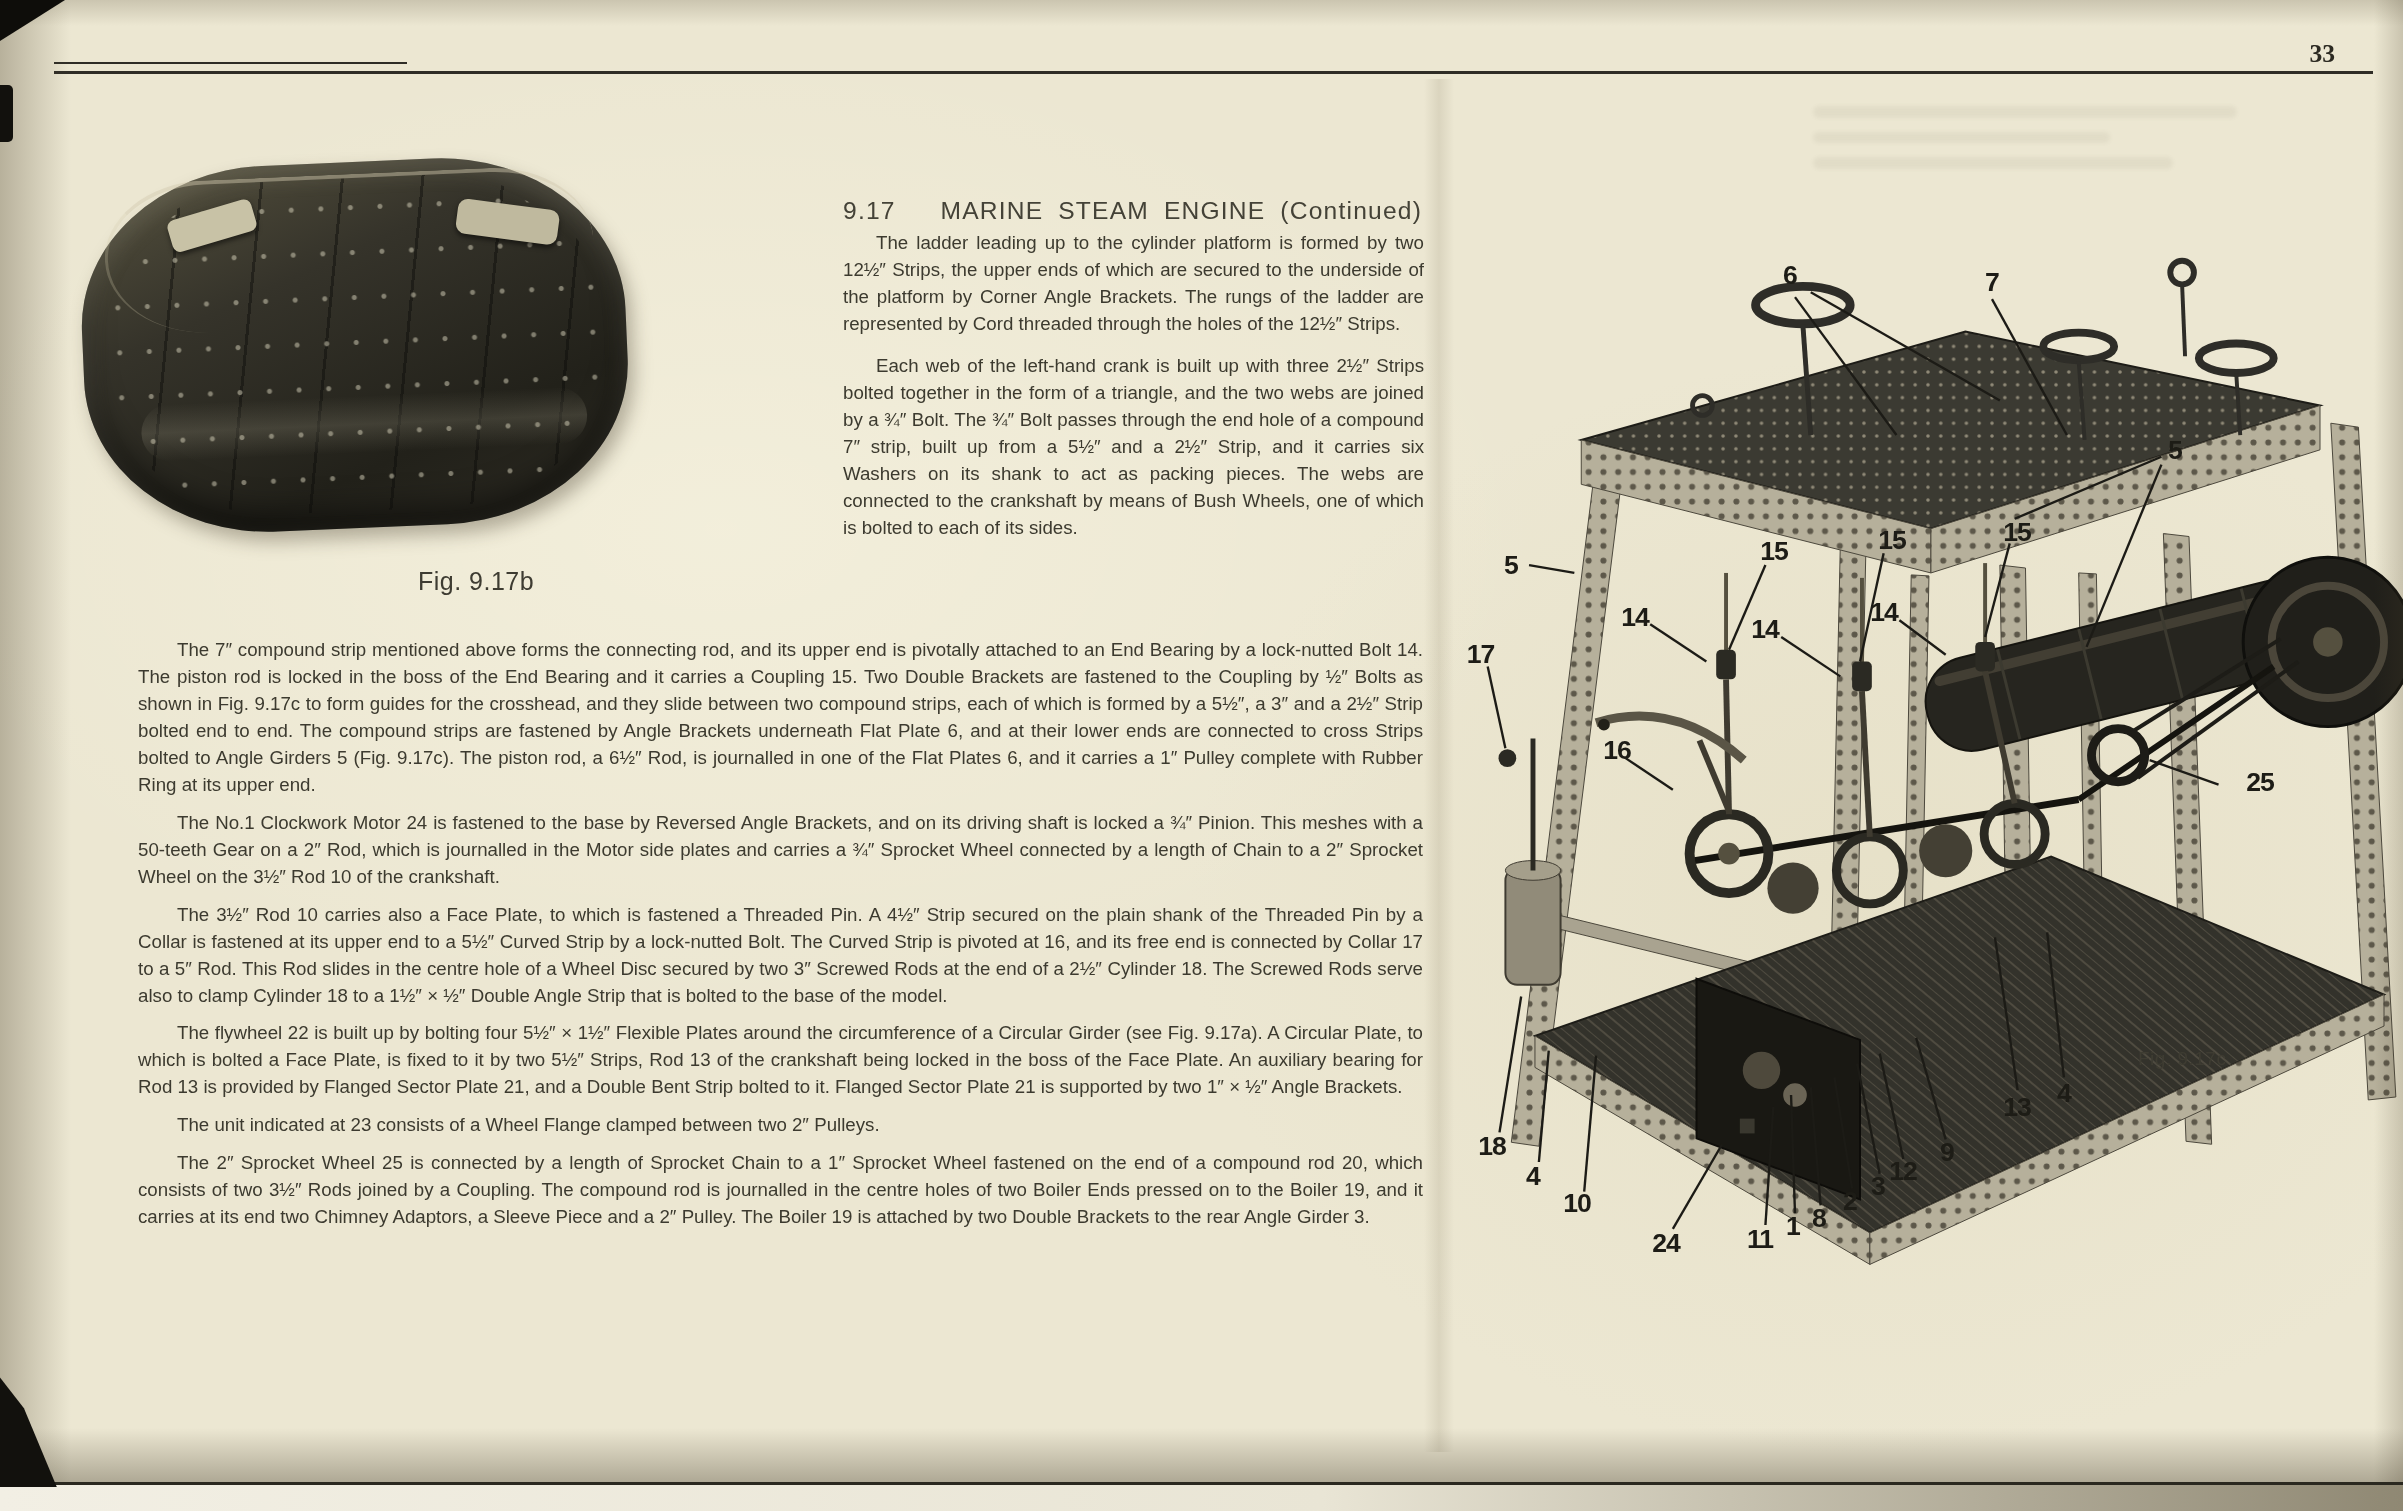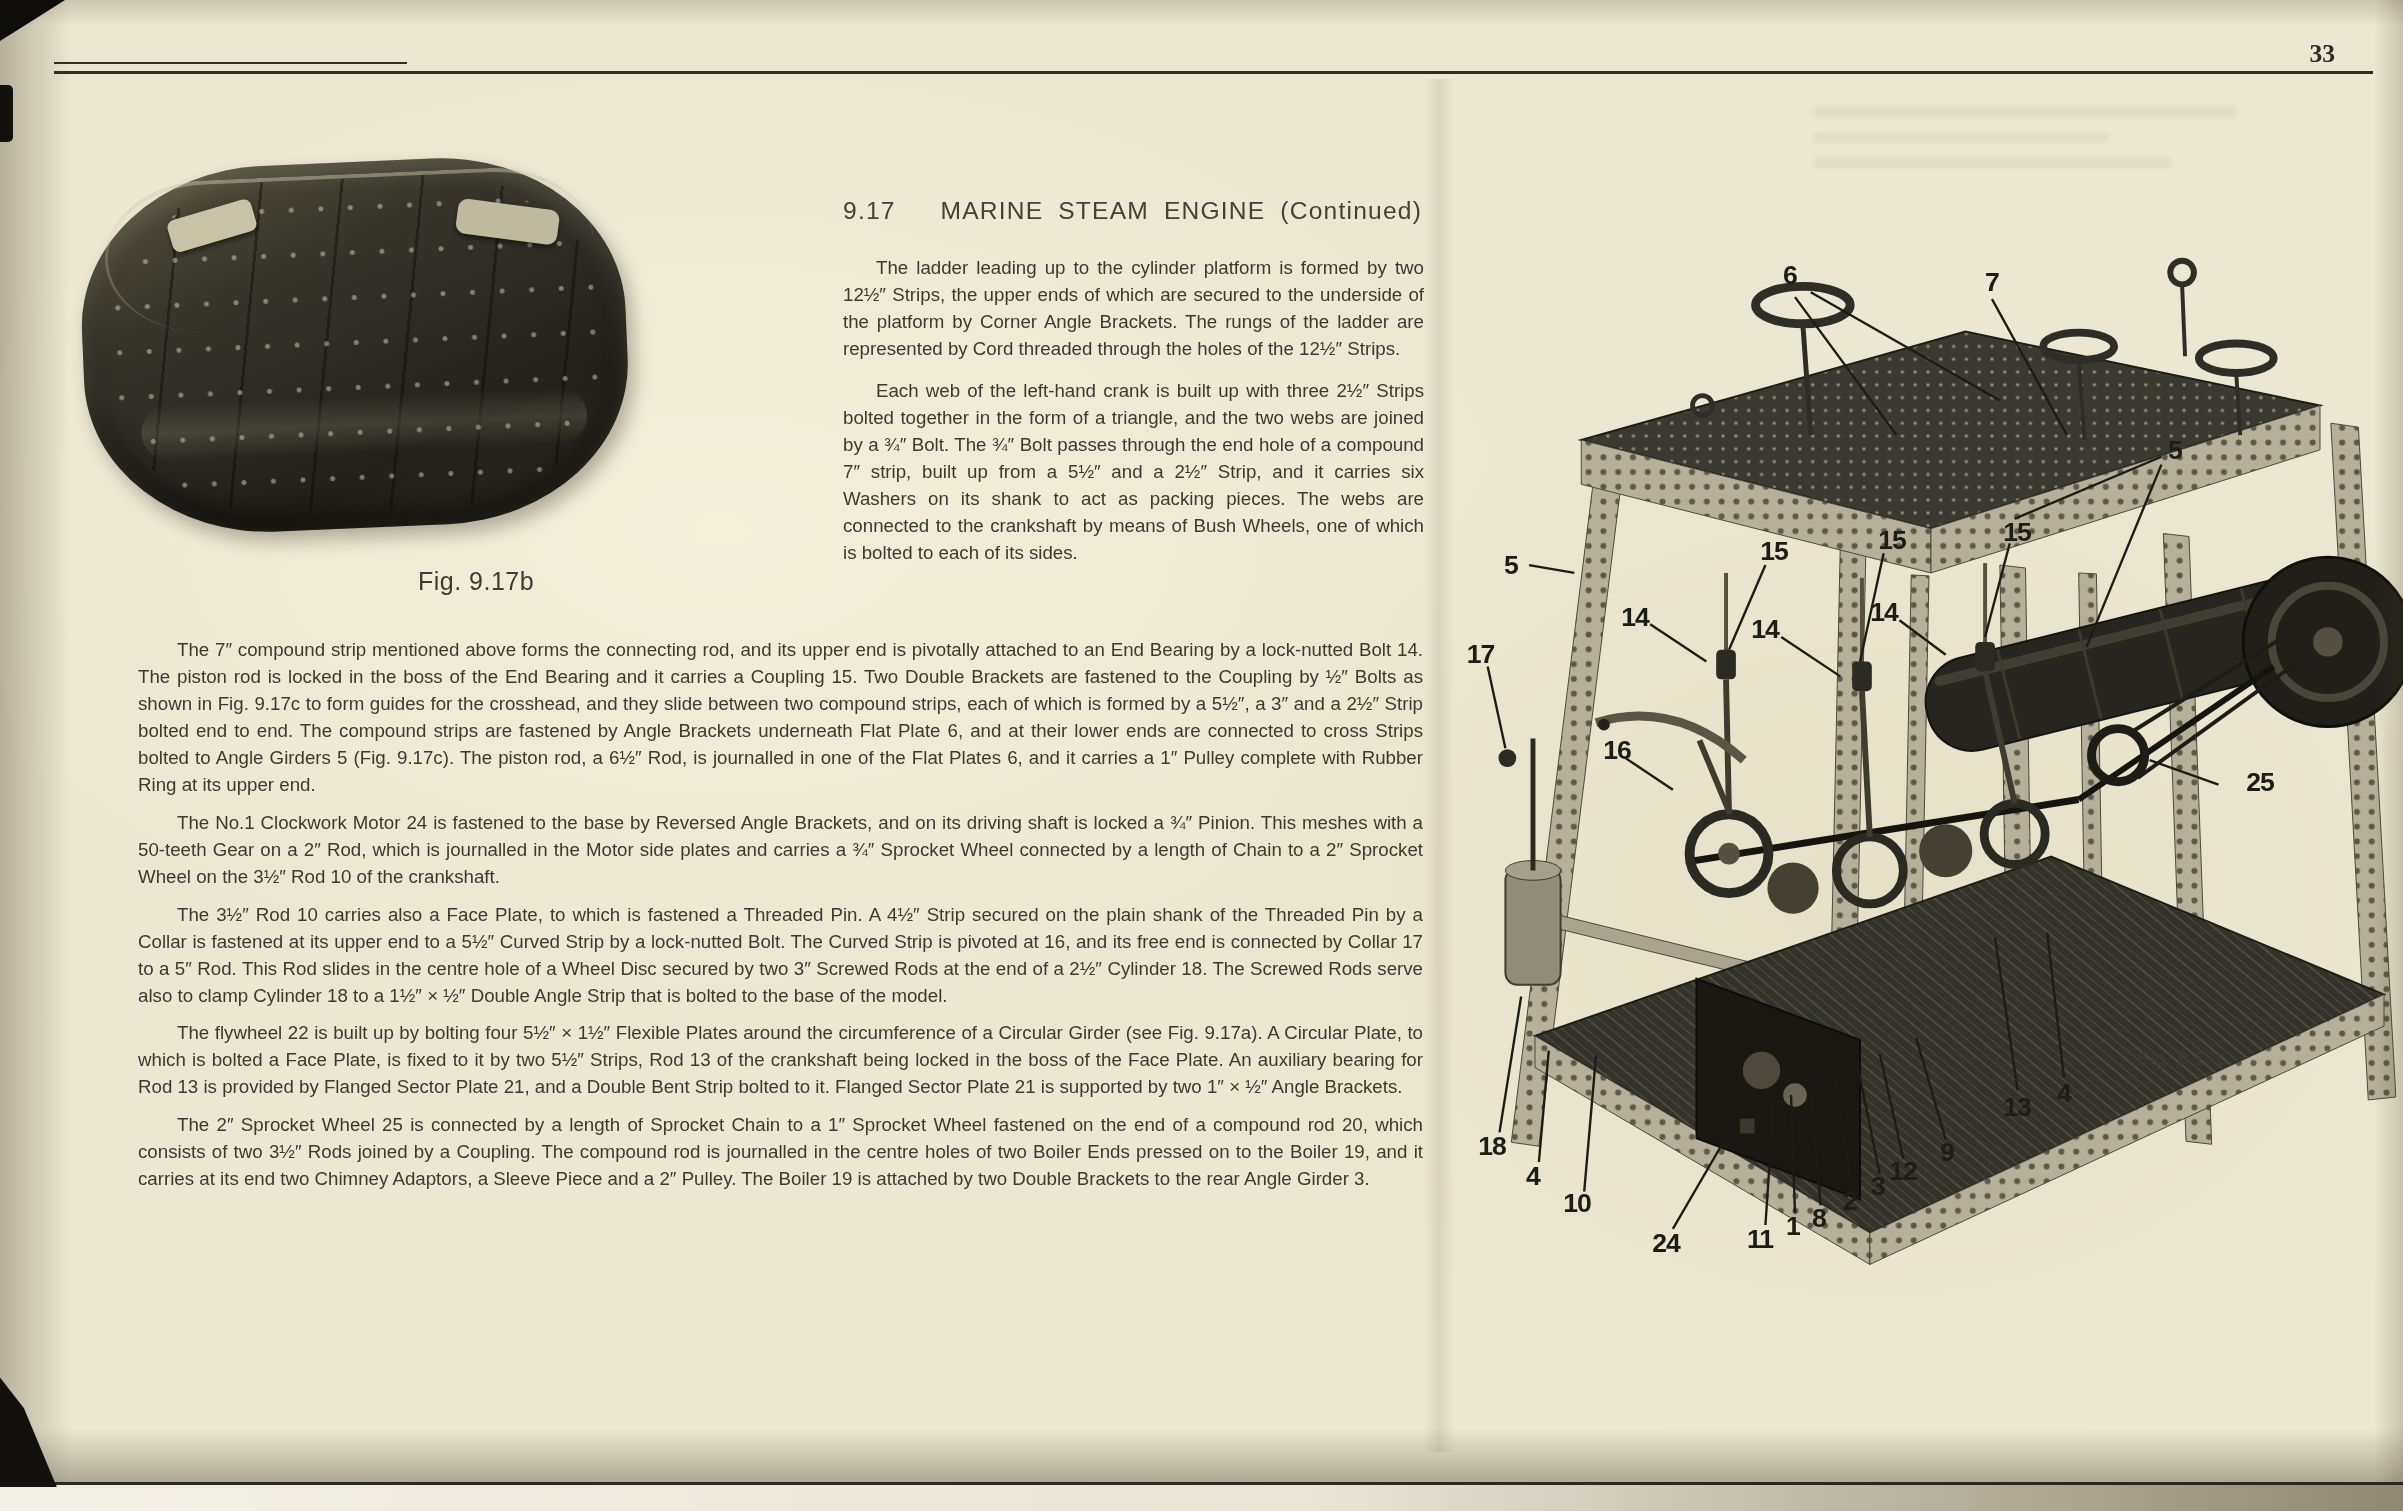--- a/index.html
+++ b/index.html
@@ -51,21 +51,21 @@
     border-radius:7.9px;transform:rotate(-14deg);box-shadow:0 3px 4.9px rgba(0,0,0,.5);}
   .photo-b .fitting2{position:absolute;right:69px;top:63px;width:102px;height:35px;background:#bfb99e;
     border-radius:9.9px;transform:rotate(10deg);box-shadow:0 3px 4.9px rgba(0,0,0,.5);}
   .photo-b .band{position:absolute;left:59px;bottom:97px;right:49px;height:57px;opacity:.5;
     background:linear-gradient(rgba(200,194,168,.0), rgba(200,194,168,.35), rgba(200,194,168,0));border-radius:39px;}
   .fig-b-caption{position:absolute;left:418px;top:567px;font-size:25px;color:#3e3c32;letter-spacing:0.5px;}
 
   
   .col{position:absolute;left:843px;top:197px;width:581px;text-align:justify;
     font-size:18.7px;line-height:27px;color:#3c3a2f;}
-  .col .heading{font-size:24.6px;letter-spacing:1.2px;word-spacing:6.9px;color:#444237;margin:0 0 30px 0;font-weight:normal;}
+  .col .heading{font-size:24.6px;letter-spacing:1.2px;word-spacing:6.9px;color:#444237;margin:0 0 5px 0;font-weight:normal;}
   .col p{margin:0 0 14.8px 0;text-indent:33px;}
 
   
   .full{position:absolute;left:138px;top:636px;width:1285px;text-align:justify;
     font-size:18.7px;line-height:27px;color:#3c3a2f;}
   .full p{margin:0 0 10.8px 0;text-indent:39px;}
 
   
   .figc{position:absolute;left:1448px;top:110px;width:956px;height:1182px;}
   .figc svg{position:absolute;left:0;top:0;}
@@ -106,20 +106,21 @@
     <h2 class="heading"><span>9.17</span>&nbsp;&nbsp;&nbsp;<span>MARINE STEAM ENGINE (Continued)</span></h2>
     <p>The ladder leading up to the cylinder platform is formed by two 12½″ Strips, the upper ends of which are secured to the underside of the platform by Corner Angle Brackets.  The rungs of the ladder are represented by Cord threaded through the holes of the 12½″ Strips.</p>
     <p>Each web of the left-hand crank is built up with three 2½″ Strips bolted together in the form of a triangle, and the two webs are joined by a ¾″ Bolt.  The ¾″ Bolt passes through the end hole of a compound 7″ strip, built up from a 5½″ and a 2½″ Strip, and it carries six Washers on its shank to act as packing pieces.  The webs are connected to the crankshaft by means of Bush Wheels, one of which is bolted to each of its sides.</p>
   </div>
 
   <div class="full">
     <p>The 7″ compound strip mentioned above forms the connecting rod, and its upper end is pivotally attached to an End Bearing by a lock-nutted Bolt 14.  The piston rod is locked in the boss of the End Bearing and it carries a Coupling 15.  Two Double Brackets are fastened to the Coupling by ½″ Bolts as shown in Fig. 9.17c to form guides for the crosshead, and they slide between two compound strips, each of which is formed by a 5½″, a 3″ and a 2½″ Strip bolted end to end.  The compound strips are fastened by Angle Brackets underneath Flat Plate 6, and at their lower ends are connected to cross Strips bolted to Angle Girders 5 (Fig. 9.17c).  The piston rod, a 6½″ Rod, is journalled in one of the Flat Plates 6, and it carries a 1″ Pulley complete with Rubber Ring at its upper end.</p>
     <p>The No.1 Clockwork Motor 24 is fastened to the base by Reversed Angle Brackets, and on its driving shaft is locked a ¾″ Pinion. This meshes with a 50-teeth Gear on a 2″ Rod, which is journalled in the Motor side plates and carries a ¾″ Sprocket Wheel connected by a length of Chain to a 2″ Sprocket Wheel on the 3½″ Rod 10 of the crankshaft.</p>
     <p>The 3½″ Rod 10 carries also a Face Plate, to which is fastened a Threaded Pin.  A 4½″ Strip secured on the plain shank of the Threaded Pin by a Collar is fastened at its upper end to a 5½″ Curved Strip by a lock-nutted Bolt.  The Curved Strip is pivoted at 16, and its free end is connected by Collar 17 to a 5″ Rod.  This Rod slides in the centre hole of a Wheel Disc secured by two 3″ Screwed Rods at the end of a 2½″ Cylinder 18.  The Screwed Rods serve also to clamp Cylinder 18 to a 1½″ × ½″ Double Angle Strip that is bolted to the base of the model.</p>
     <p>The flywheel 22 is built up by bolting four 5½″ × 1½″ Flexible Plates around the circumference of a Circular Girder (see Fig. 9.17a).  A Circular Plate, to which is bolted a Face Plate, is fixed to it by two 5½″ Strips, Rod 13 of the crankshaft being locked in the boss of the Face Plate.  An auxiliary bearing for Rod 13 is provided by Flanged Sector Plate 21, and a Double Bent Strip bolted to it.  Flanged Sector Plate 21 is supported by two 1″ × ½″ Angle Brackets.</p>
+    <p>The unit indicated at 23 consists of a Wheel Flange clamped between two 2″ Pulleys.</p>
     <p>The 2″ Sprocket Wheel 25 is connected by a length of Sprocket Chain to a 1″ Sprocket Wheel fastened on the end of a compound rod 20, which consists of two 3½″ Rods joined by a Coupling.  The compound rod is journalled in the centre holes of two Boiler Ends pressed on to the Boiler 19, and it carries at its end two Chimney Adaptors, a Sleeve Piece and a 2″ Pulley.  The Boiler 19 is attached by two Double Brackets to the rear Angle Girder 3.</p>
   </div>
 
   <div class="figc">
     <svg width="956" height="1182" viewBox="0 0 970 1200">
       <defs>
         <pattern id="ph" width="15" height="15" patternUnits="userSpaceOnUse">
           <rect width="15" height="15" fill="#b6b09b"></rect>
             <circle cx="7.5" cy="7.5" r="3.1" fill="#5d584a"></circle>
         </pattern>

